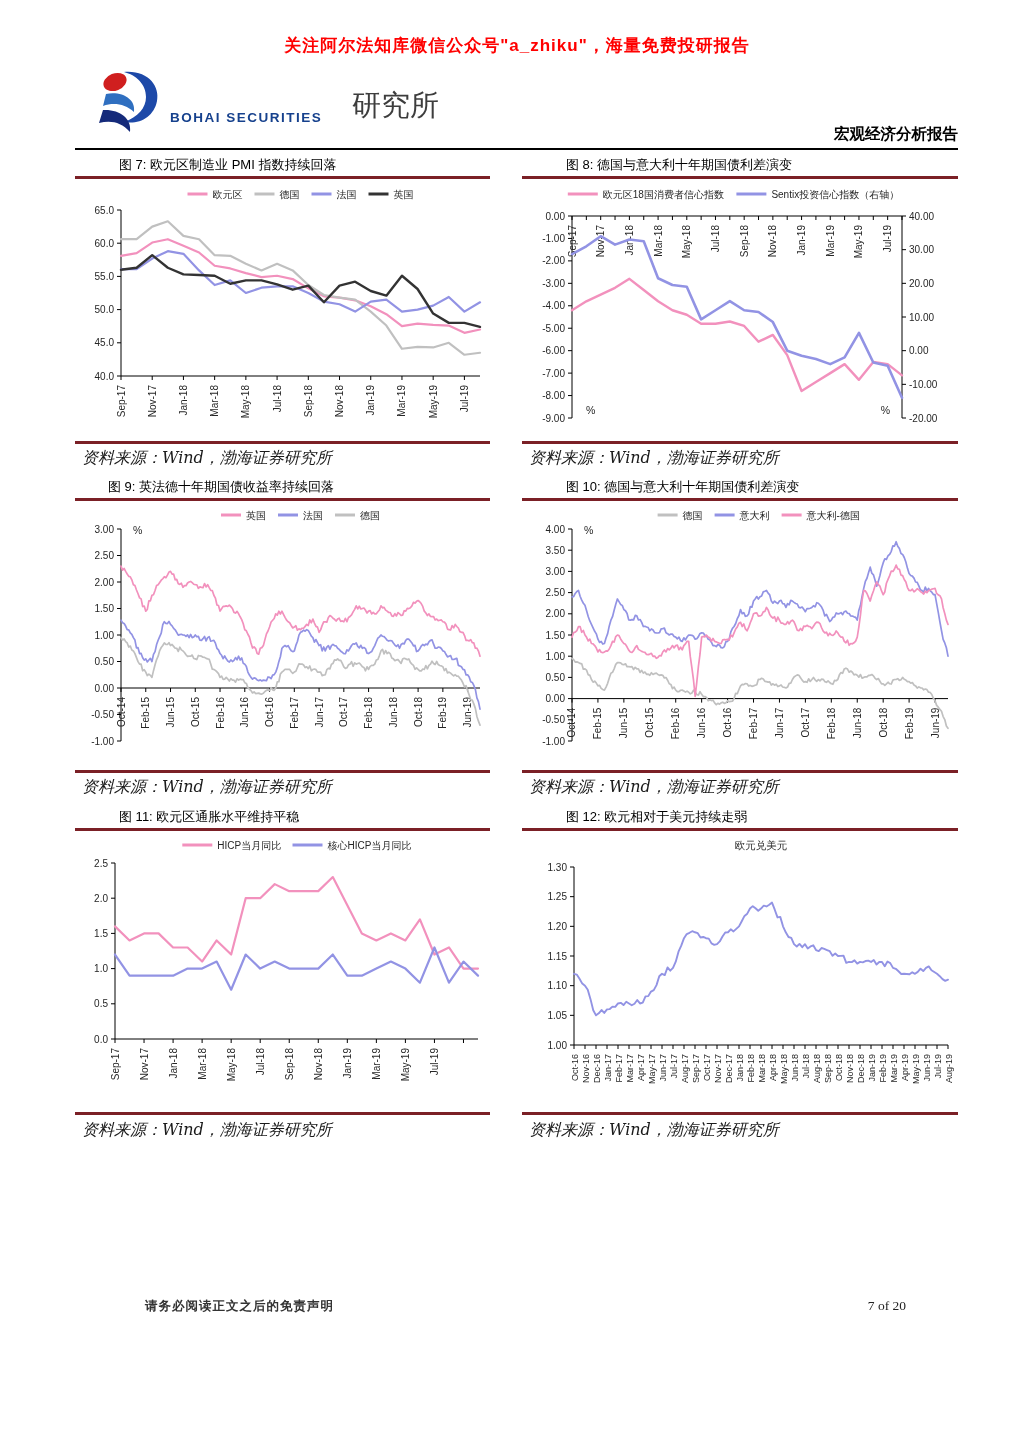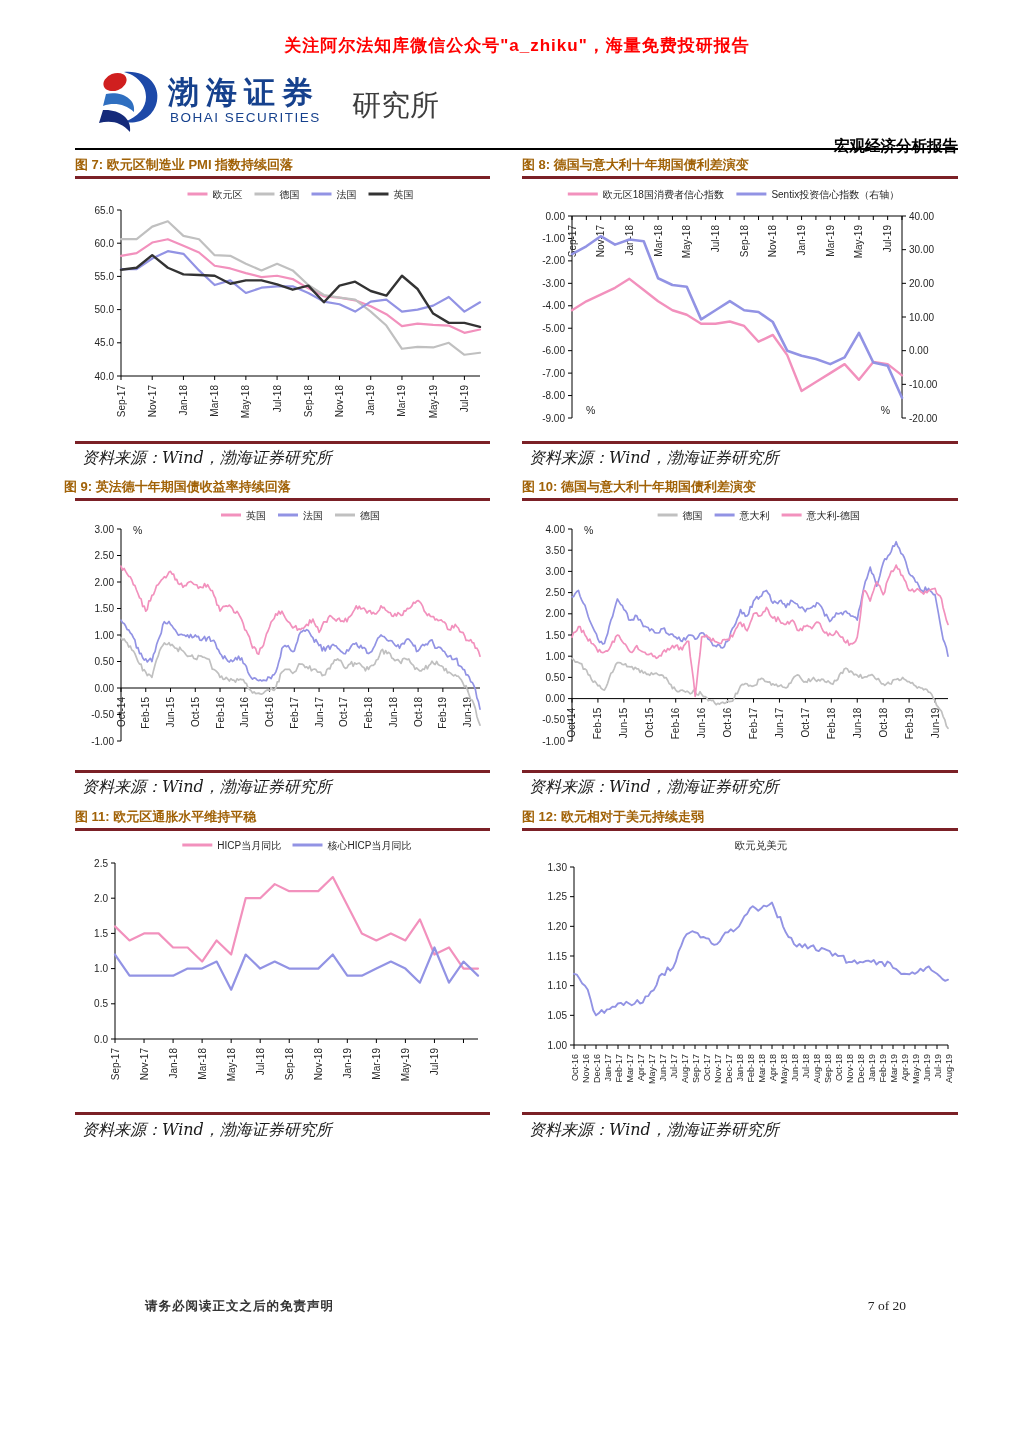--- a/index.html
+++ b/index.html
@@ -2,26 +2,26 @@
 <html><head>
 <meta charset="utf-8">
 <style>
   html,body{margin:0;padding:0;background:#888;}
   #page{position:relative;width:1034px;height:1439px;background:#fff;margin:0 auto;
         font-family:"Liberation Sans",sans-serif;overflow:hidden;}
   .banner{position:absolute;left:0;right:0;top:34px;text-align:center;color:#ff0000;
           font-size:17px;font-weight:bold;letter-spacing:1px;}
   .brand-cn{position:absolute;left:168px;top:72px;font-size:31px;font-weight:bold;
             color:#16418d;letter-spacing:7px;}
-  .brand-en{position:absolute;left:170px;top:110px;font-size:13.5px;font-weight:normal;
+  .brand-en{position:absolute;left:170px;top:110px;font-size:13.5px;font-weight:bold;
             color:#16418d;letter-spacing:1.5px;}
   .brand-dept{position:absolute;left:352px;top:86px;font-size:29px;font-weight:normal;color:#3d3d3d;}
-  .report-type{position:absolute;right:76px;top:136px;font-size:15.5px;font-weight:bold;color:#000;}
+  .report-type{position:absolute;right:76px;top:124px;font-size:15.5px;font-weight:bold;color:#000;}
   .hdr-line{position:absolute;left:75px;width:883px;top:148px;height:2px;background:#000;}
-  .fig-title{position:absolute;font-size:13px;font-weight:bold;color:#a16207;white-space:nowrap;}
+  .fig-title{position:absolute;font-size:13px;font-weight:normal;color:#000000;white-space:nowrap;margin-left:44px;}
   .rule{position:absolute;height:3px;background:#7b2026;}
   .source{position:absolute;font-family:"DejaVu Serif",serif;font-style:italic;
           font-size:16px;color:#1a1a1a;}
   .chart{position:absolute;}
   .footer-disc{position:absolute;left:145px;top:1298px;font-size:12.5px;font-weight:bold;
                color:#333;letter-spacing:1px;}
   .footer-page{position:absolute;right:128px;top:1298px;font-family:"Liberation Serif",serif;
                font-size:13.5px;color:#222;}
   svg text{font-family:"Liberation Sans",sans-serif;fill:#262626;}
 </style>
@@ -31,21 +31,20 @@
 <div id="page">
 
   <div class="banner">关注阿尔法知库微信公众号"a_zhiku"，海量免费投研报告</div>
 
   <svg style="position:absolute;left:94px;top:68px" width="70" height="76" viewBox="0 0 70 76">
     <path d="M30 4 C54 2 66 18 63 33 C60 49 45 57 30 54 C44 49 52 40 52 29 C52 16 42 7 30 4 Z" fill="#1d49a8"></path>
     <ellipse cx="21" cy="14" rx="12" ry="8.5" transform="rotate(-22 21 14)" fill="#d01f1f"></ellipse>
     <path d="M12 26 C28 23 42 31 40 44 C31 36 20 34 9 38 Z" fill="#2f6fc0"></path>
     <path d="M9 42 C25 41 38 50 36 64 C27 54 17 52 5 55 Z" fill="#152a7a"></path>
   </svg>
-  <div class="brand-cn">渤海证券</div>
   <div class="brand-en">BOHAI SECURITIES</div>
   <div class="brand-dept">研究所</div>
   <div class="report-type">宏观经济分析报告</div>
   <div class="hdr-line"></div>
 
   <div class="fig-title" style="left:75px;top:156px">图 7: 欧元区制造业 PMI 指数持续回落</div>
   <div class="rule" style="left:75px;top:176px;width:415px"></div>
   <svg class="chart" style="left:75px;top:182px" width="415" height="256">
       <line x1="46" y1="28" x2="46" y2="194" stroke="#000" stroke-width="1"></line>
       <line x1="42" y1="28" x2="46" y2="28" stroke="#000" stroke-width="1"></line>

